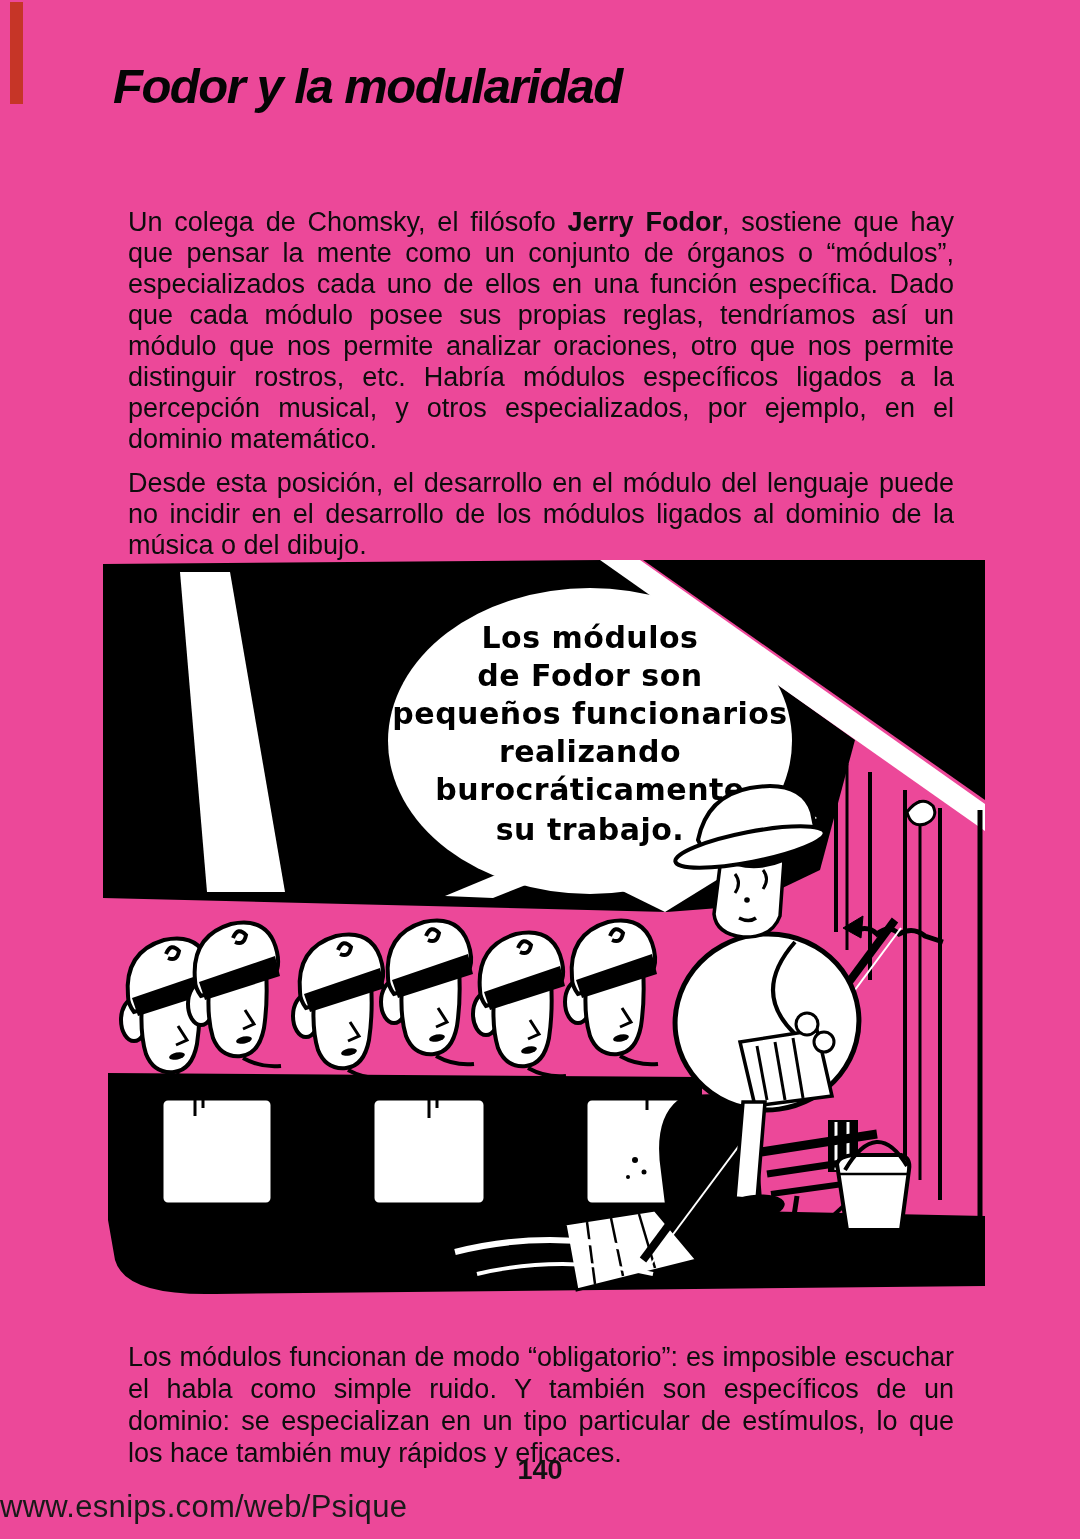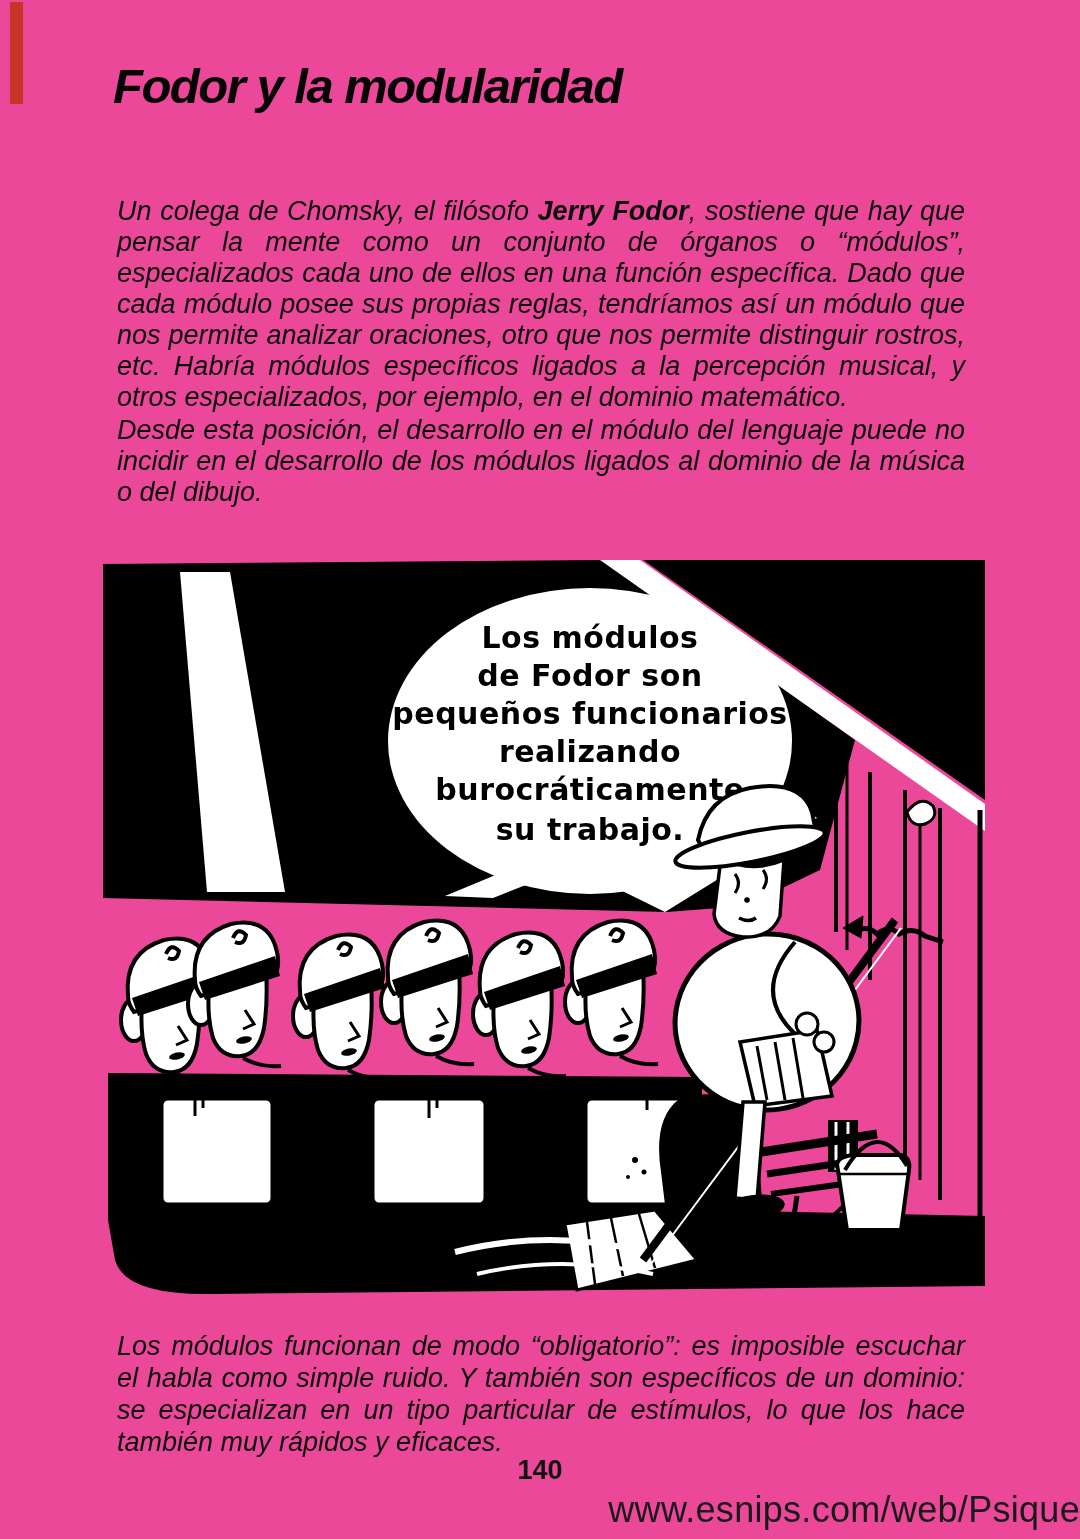--- a/index.html
+++ b/index.html
@@ -18,39 +18,39 @@
   .title{
     position:absolute;left:113px;top:56px;width:780px;
     font-size:49px;line-height:60px;font-weight:bold;font-style:italic;
     letter-spacing:-1.5px;color:#050505;
   }
   .bodytext{
     position:absolute;left:115px;width:852px;
     font-size:27px;line-height:31px;
     text-align:justify;color:#0d0d0d;
   }
-  .bodytext p{margin:2px;padding:0;font-style:italic;}
+  .bodytext p{margin:13px;padding:0;}
   .intro{top:194px;}
   .closing{top:1328px;line-height:32px;}
   .comic{
     position:absolute;left:95px;top:560px;width:892px;height:755px;
   }
   .comic svg{display:block;width:892px;height:755px;}
   .bubble-text{
     font-family:"DejaVu Sans", sans-serif;
     font-weight:bold;font-size:30px;letter-spacing:0.5px;
     fill:#000;text-anchor:middle;
   }
   .footer-num{
     position:absolute;left:0;top:1455px;width:1080px;
     text-align:center;font-size:27px;font-weight:bold;color:#111;
   }
   .footer-url{
     position:absolute;left:0;top:1489px;width:1080px;
-    text-align:right;font-size:36px;font-weight:normal;color:#1a1a1a;
+    text-align:left;font-size:31px;font-weight:normal;color:#1a1a1a;
     letter-spacing:0.3px;
   }
 </style>
 </head>
 <body>
 
 <div class="page">
 
   <div class="scan-mark" style="background-color: rgb(198, 53, 39);"></div>
 

